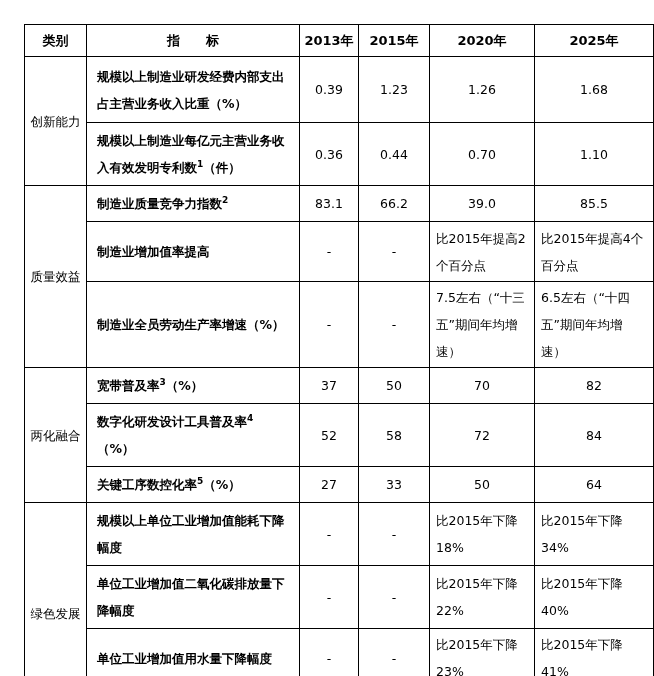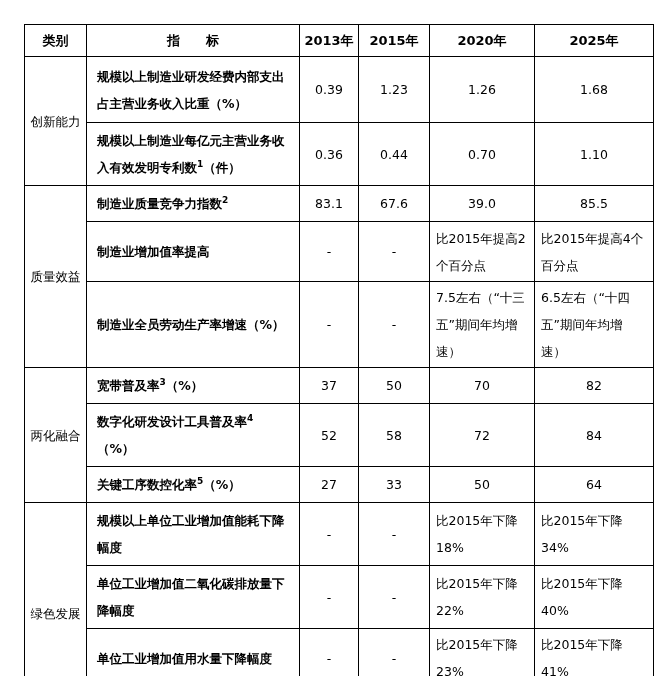--- a/index.html
+++ b/index.html
@@ -110,21 +110,21 @@
         <td class="val">0.36</td>
         <td class="val">0.44</td>
         <td class="val">0.70</td>
         <td class="val">1.10</td>
       </tr>
 
       <tr class="h36">
         <td class="cat" rowspan="3">质量效益</td>
         <td class="ind"><span>制造业质量竞争力指数</span><sup>2</sup><span></span></td>
         <td class="val">83.1</td>
-        <td class="val">67.6</td>
+        <td class="val">66.2</td>
         <td class="val">39.0</td>
         <td class="val">85.5</td>
       </tr>
       <tr class="h60">
         <td class="ind"><span>制造业增加值率提高</span><sup></sup><span></span></td>
         <td class="val">-</td>
         <td class="val">-</td>
         <td class="val txt">比2015年提高2个百分点</td>
         <td class="val txt">比2015年提高4个百分点</td>
       </tr>

